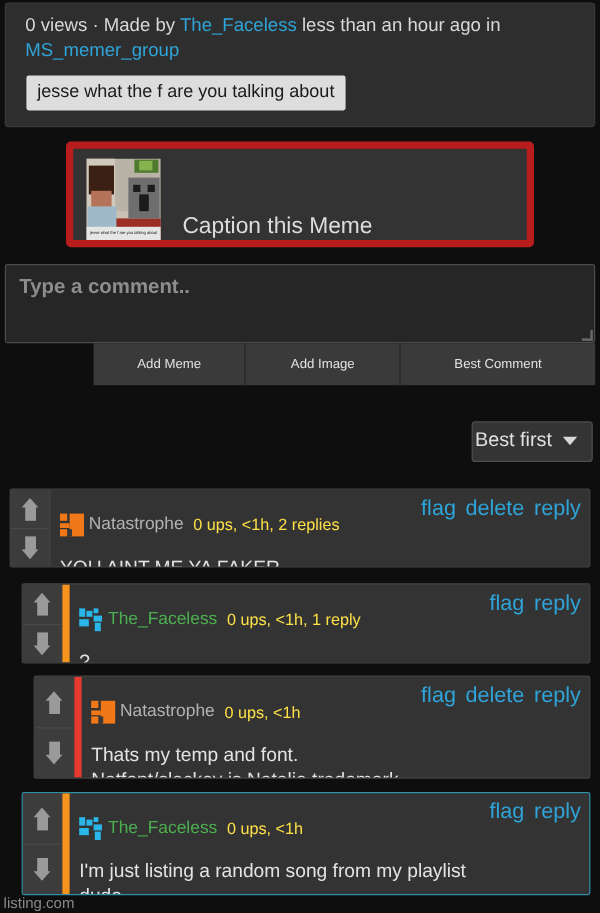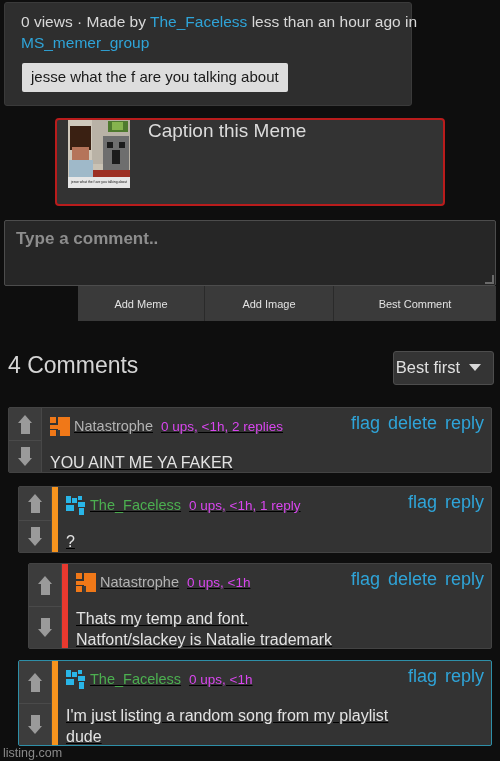--- a/index.html
+++ b/index.html
@@ -6,42 +6,42 @@
   html, body {
     width: 500px; height: 761px;
     background: #0e0e0e;
     font-family: "Liberation Sans", sans-serif;
     overflow: hidden;
   }
   .page { position: relative; width: 500px; height: 761px; background: #0e0e0e; }
 
   
   .info-panel {
-    position: absolute; left: 4px; top: 2px; width: 408px; height: 104px;
+    position: absolute; left: 4px; top: 2px; width: 492px; height: 104px;
     background: #2e2e2e; border: 1px solid #3a3a3a; border-radius: 3px;
   }
   .info-line {
     position: absolute; left: 16px; top: 8px; width: 460px;
     font-size: 15.5px; line-height: 21px; color: #d8d8d8;
   }
   .link { color: #2fa4d8; }
   .meme-text-box {
     position: absolute; left: 17px; top: 60px;
     background: #dddddd; color: #1a1a1a;
     font-size: 15px; line-height: 18px;
     padding: 5px 9px 6px 9px;
     border-radius: 2px;
     white-space: nowrap;
   }
 
   
   .caption-card {
     position: absolute; left: 55px; top: 118px; width: 390px; height: 88px;
-    background: #333333; border: 2px solid #b91c1c; border-radius: 4px;
-    display: flex; align-items: flex-start;
+    background: #333333; border: 6px solid #b91c1c; border-radius: 4px;
+    display: flex; align-items: flex-end;
   }
   .thumb {
     position: relative; width: 62px; height: 68px; margin-left: 11px;
     overflow: hidden; background: #1b1b1b; flex: none;
   }
   .thumb .sky { position:absolute; left:0; top:0; width:100%; height:100%; background:#b9b2a6; }
   .thumb .wallL { position:absolute; left:0; top:0; width:24px; height:100%; background:#cfc8bb; }
   .thumb .hair { position:absolute; left:2px; top:6px; width:21px; height:24px; background:#3a2012; }
   .thumb .face { position:absolute; left:4px; top:27px; width:17px; height:14px; background:#b5745a; }
   .thumb .body { position:absolute; left:1px; top:40px; width:24px; height:28px; background:#9fb9c9; }
@@ -138,27 +138,27 @@
   }
   .arrow-dn::before {
     content:""; position:absolute; left:3px; top:0; width:9px; height:12px; background:#9a9a9a;
   }
   .arrow-dn::after {
     content:""; position:absolute; left:0; bottom:0; width:0; height:0;
     border-left:7.5px solid transparent; border-right:7.5px solid transparent;
     border-top:8px solid #9a9a9a;
   }
   .accent { width: 6px; flex: none; }
-  .cbody { flex: 1; position: relative; padding: 4px 0 0 8px; min-width: 0; text-decoration: underline; }
+  .cbody { flex: 1; position: relative; padding: 15px 0 0 8px; min-width: 0; }
   .chead { display: flex; align-items: center; height: 26px; padding-top: 2px; }
   .avatar { width: 20px; height: 19px; flex: none; position: relative; margin-right: 4px; }
   .uname { font-size: 14.5px; margin-right: 8px; white-space: nowrap; }
   .uname.orange-user { color: #b3b3b3; }
   .uname.green-user { color: #4caf50; }
-  .cmeta { font-size: 13.5px; color: #d946ef; white-space: nowrap; }
+  .cmeta { font-size: 13.5px; color: #fde047; white-space: nowrap; }
   .cactions {
     position: absolute; right: 7px; top: 5px;
     display: flex; gap: 8px; font-size: 18px; text-align: center;
   }
   .cactions span { color: #2fa4d8; cursor: pointer; }
   .ctext {
     font-size: 16px; line-height: 21px; color: #e3e3e3;
     padding-top: 2px; padding-right: 6px; white-space: pre-line; margin-top: 12px;
   }
 
@@ -223,21 +223,20 @@
     <div class="composer-ph">Type a comment..</div>
     <div class="composer-resize"></div>
   </div>
   <div class="btn-row">
     <div class="btn btn-meme">Add Meme</div>
     <div class="btn btn-image">Add Image</div>
     <div class="btn btn-post">Best Comment</div>
   </div>
 
   <div class="comments-head">
-    <div class="comments-count">4 Comments</div>
     <div class="sort-btn">
       <span>Best first</span>
       <span class="caret"></span>
     </div>
   </div>
 
   <div class="comment" id="c0" style="left:8px; top:407px; width:484px; height:66px;">
     <div class="votes">
       <div class="vote up">
           <div class="arrow-up"></div>

